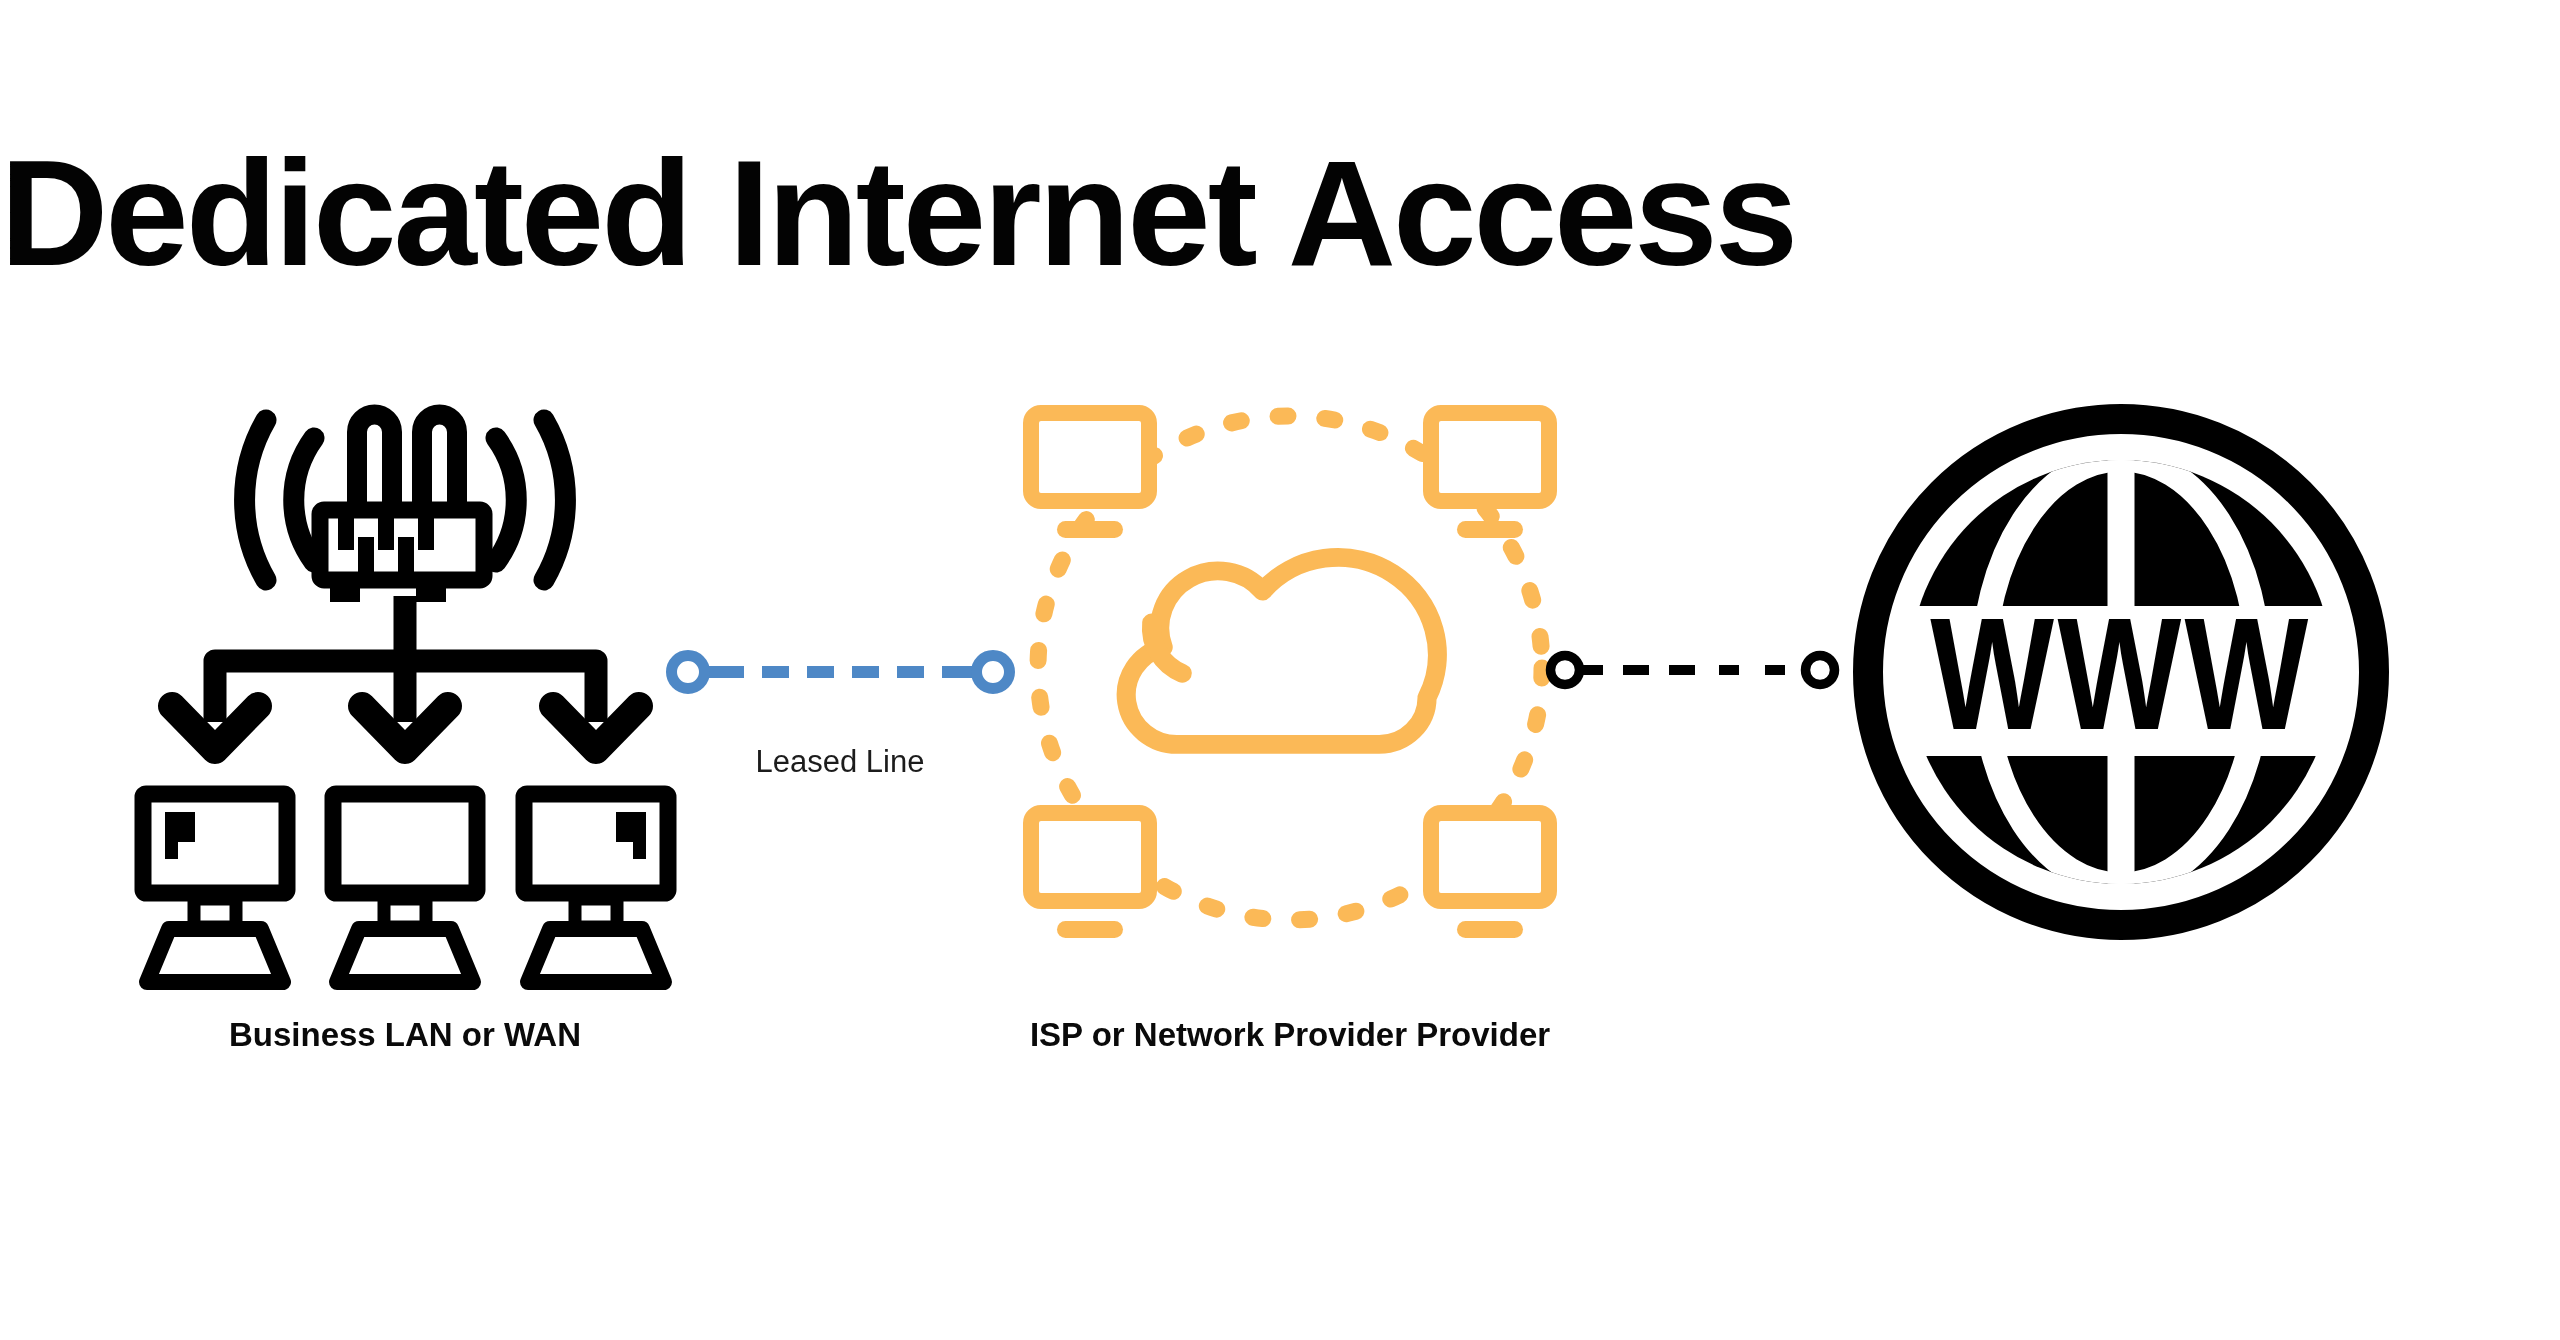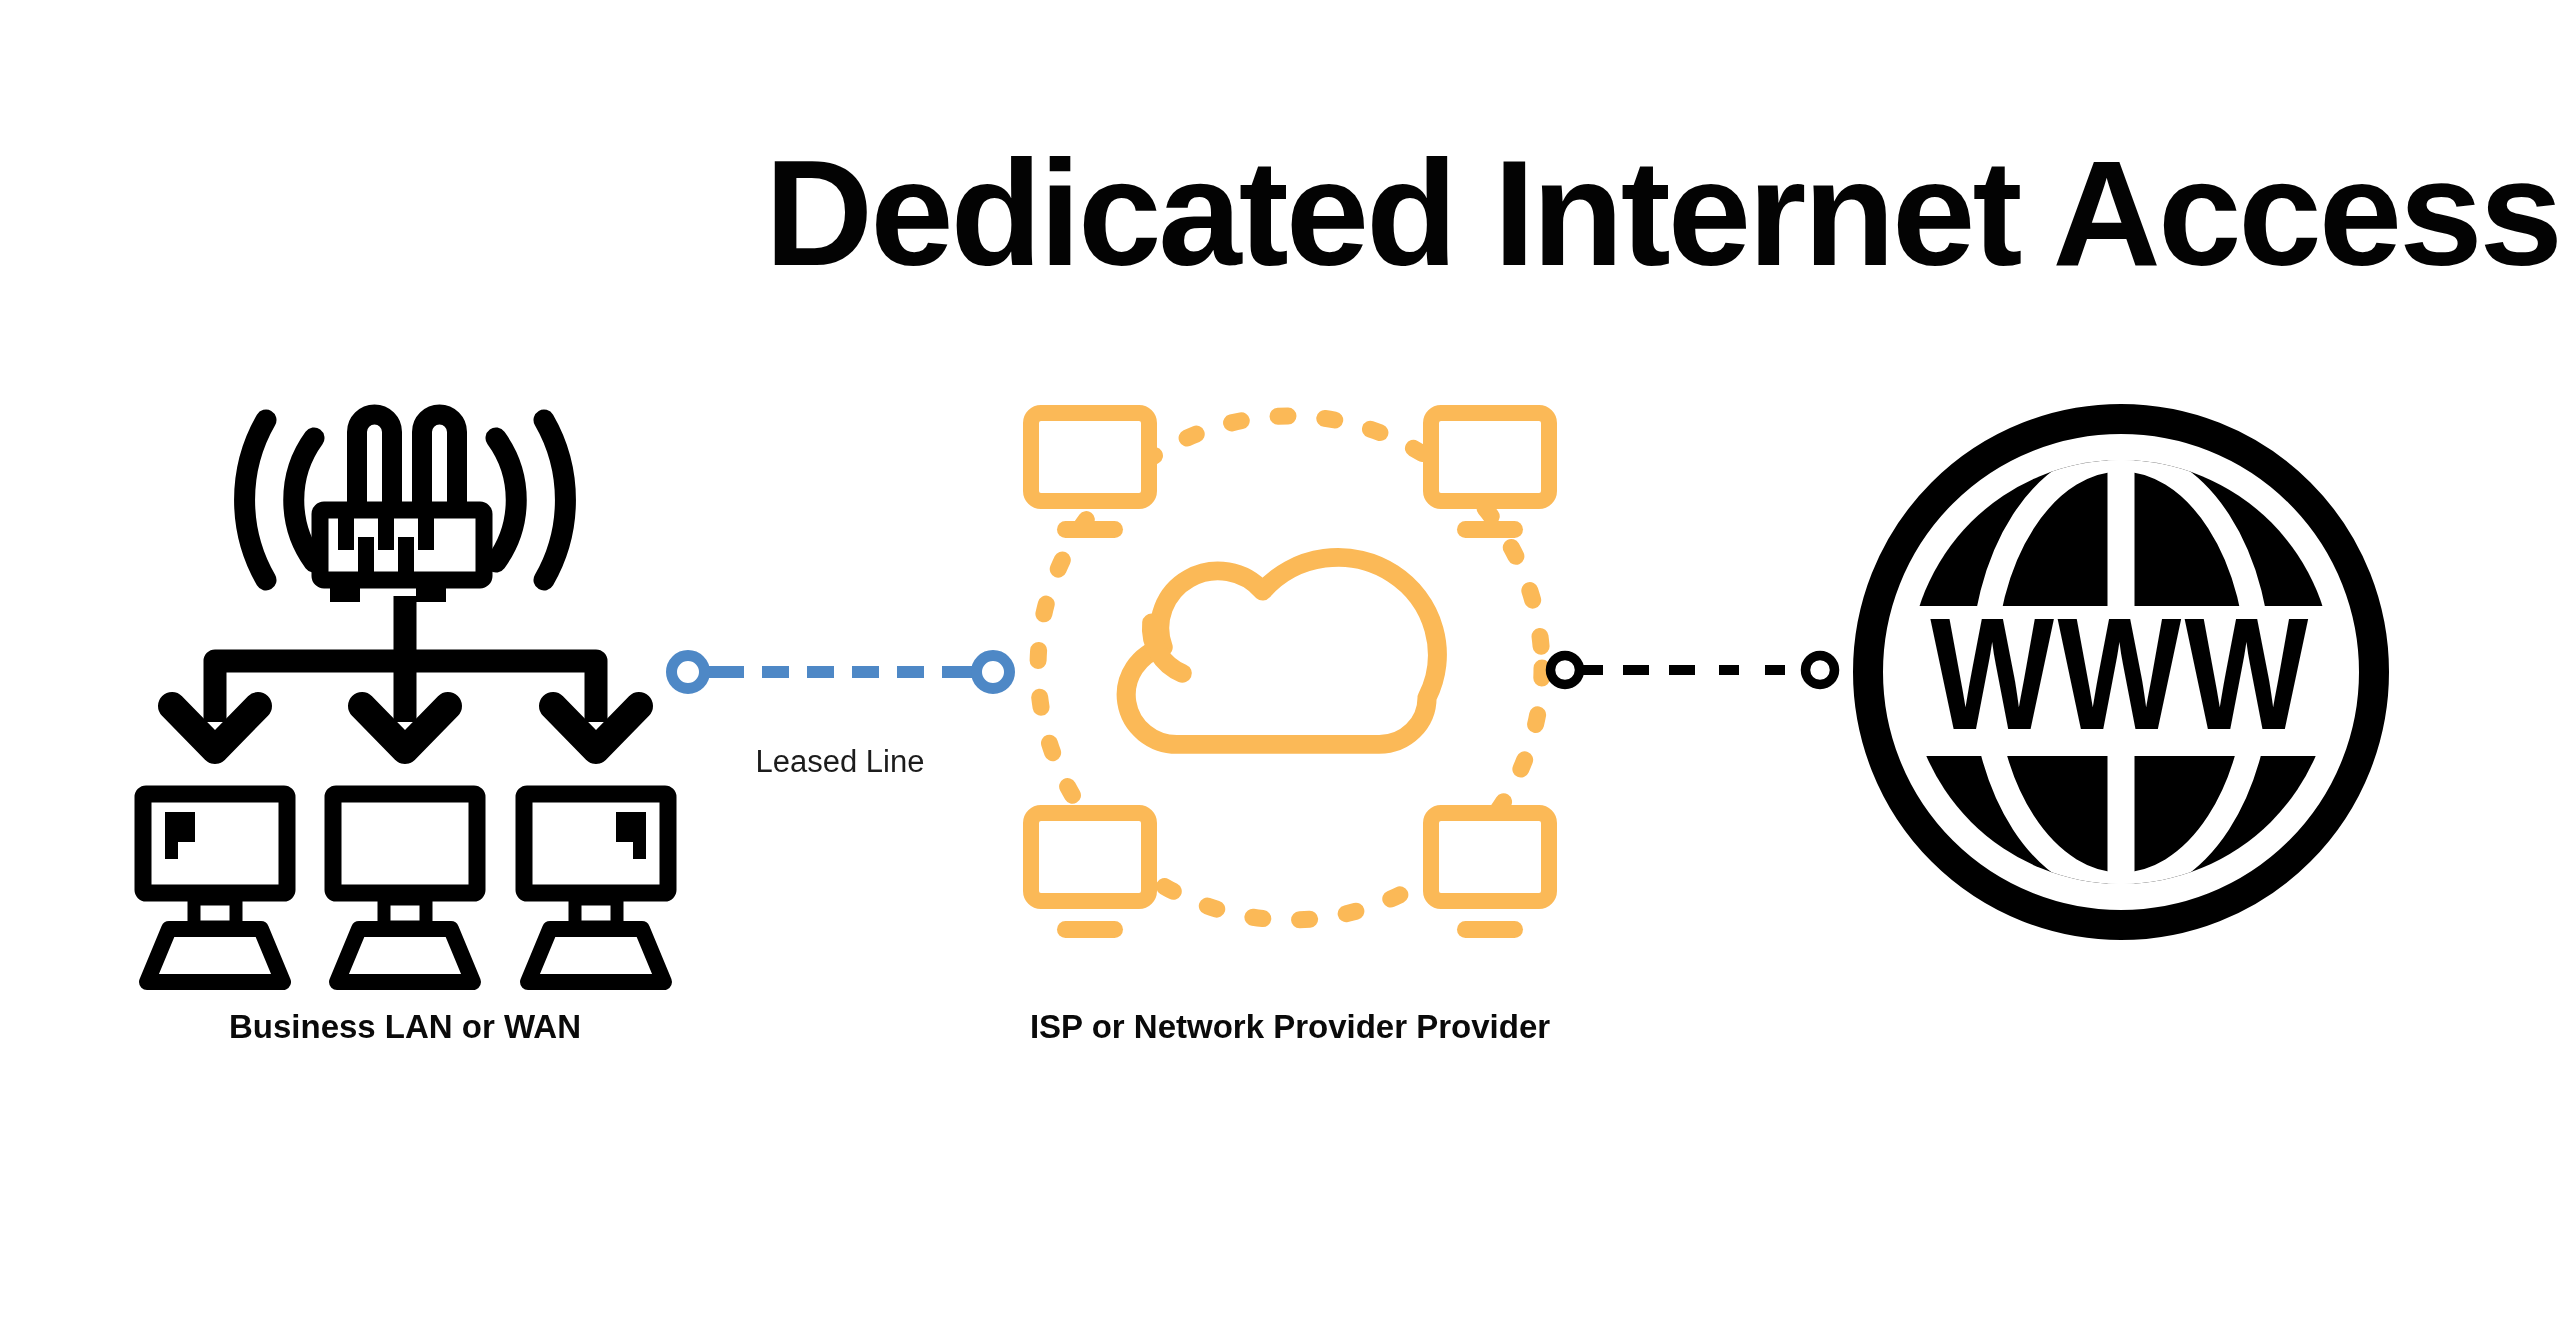--- a/index.html
+++ b/index.html
@@ -6,34 +6,34 @@
   .canvas{
     position:relative;
     width:2560px;height:1340px;
     background:#ffffff;
     overflow:hidden;
     font-family:"Liberation Sans", sans-serif;
   }
   .abs{position:absolute;}
   .title{
     left:0;top:138px;width:2540px;
-    text-align:right;
+    text-align:left;
     font-size:150px;
     font-weight:800;
     letter-spacing:-3px;
     color:#030303;
     line-height:1.0;
-    padding-left:20px;
   }
   .node-label{
     text-align:center;
     font-size:33px;
     font-weight:700;
     color:#0a0a0a;
     line-height:1.2;
+    margin-top:8px;
   }
   .business-label{left:120px;top:1007px;width:570px;}
   .isp-label{left:1015px;top:1007px;width:550px;}
   .leased-label{
     left:690px;top:712px;width:300px;
     text-align:center;
     font-size:31px;
     font-weight:400;
     color:#1c1c1c;
     margin-top:32px;

